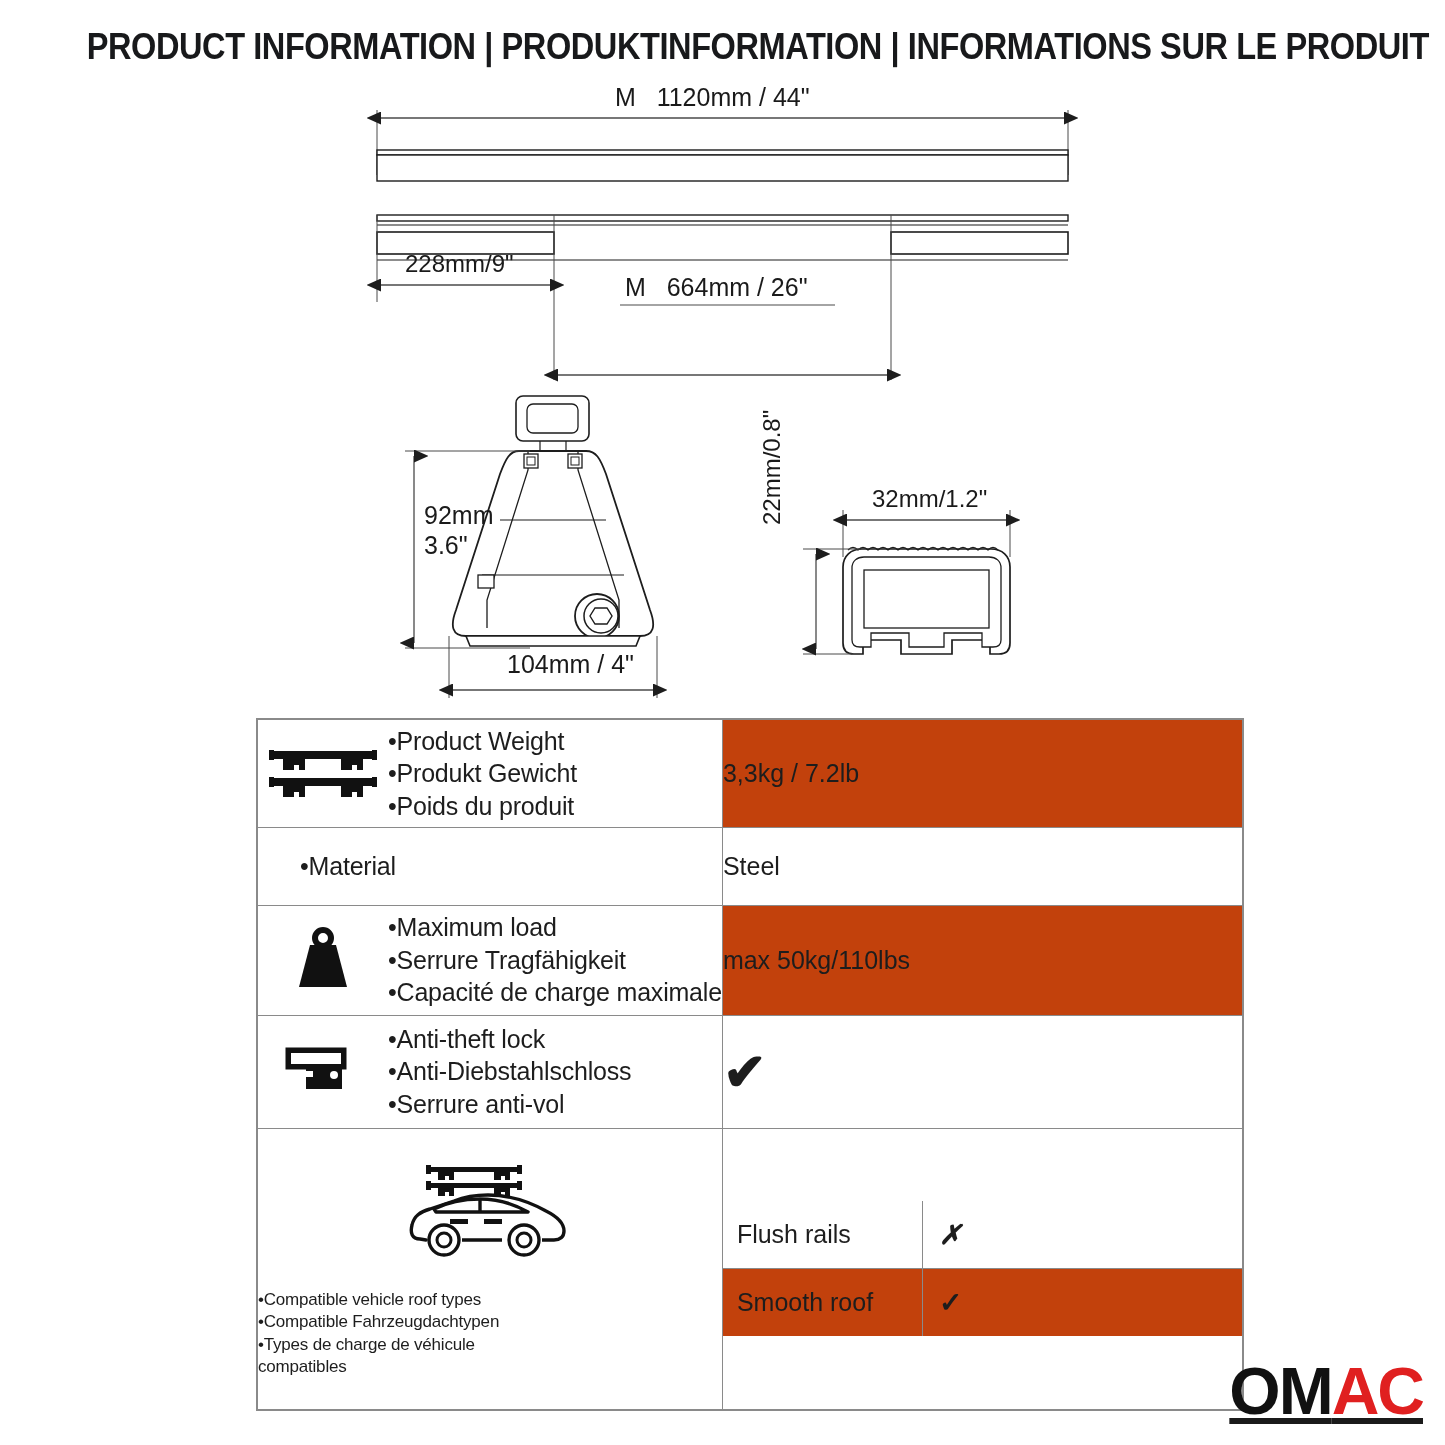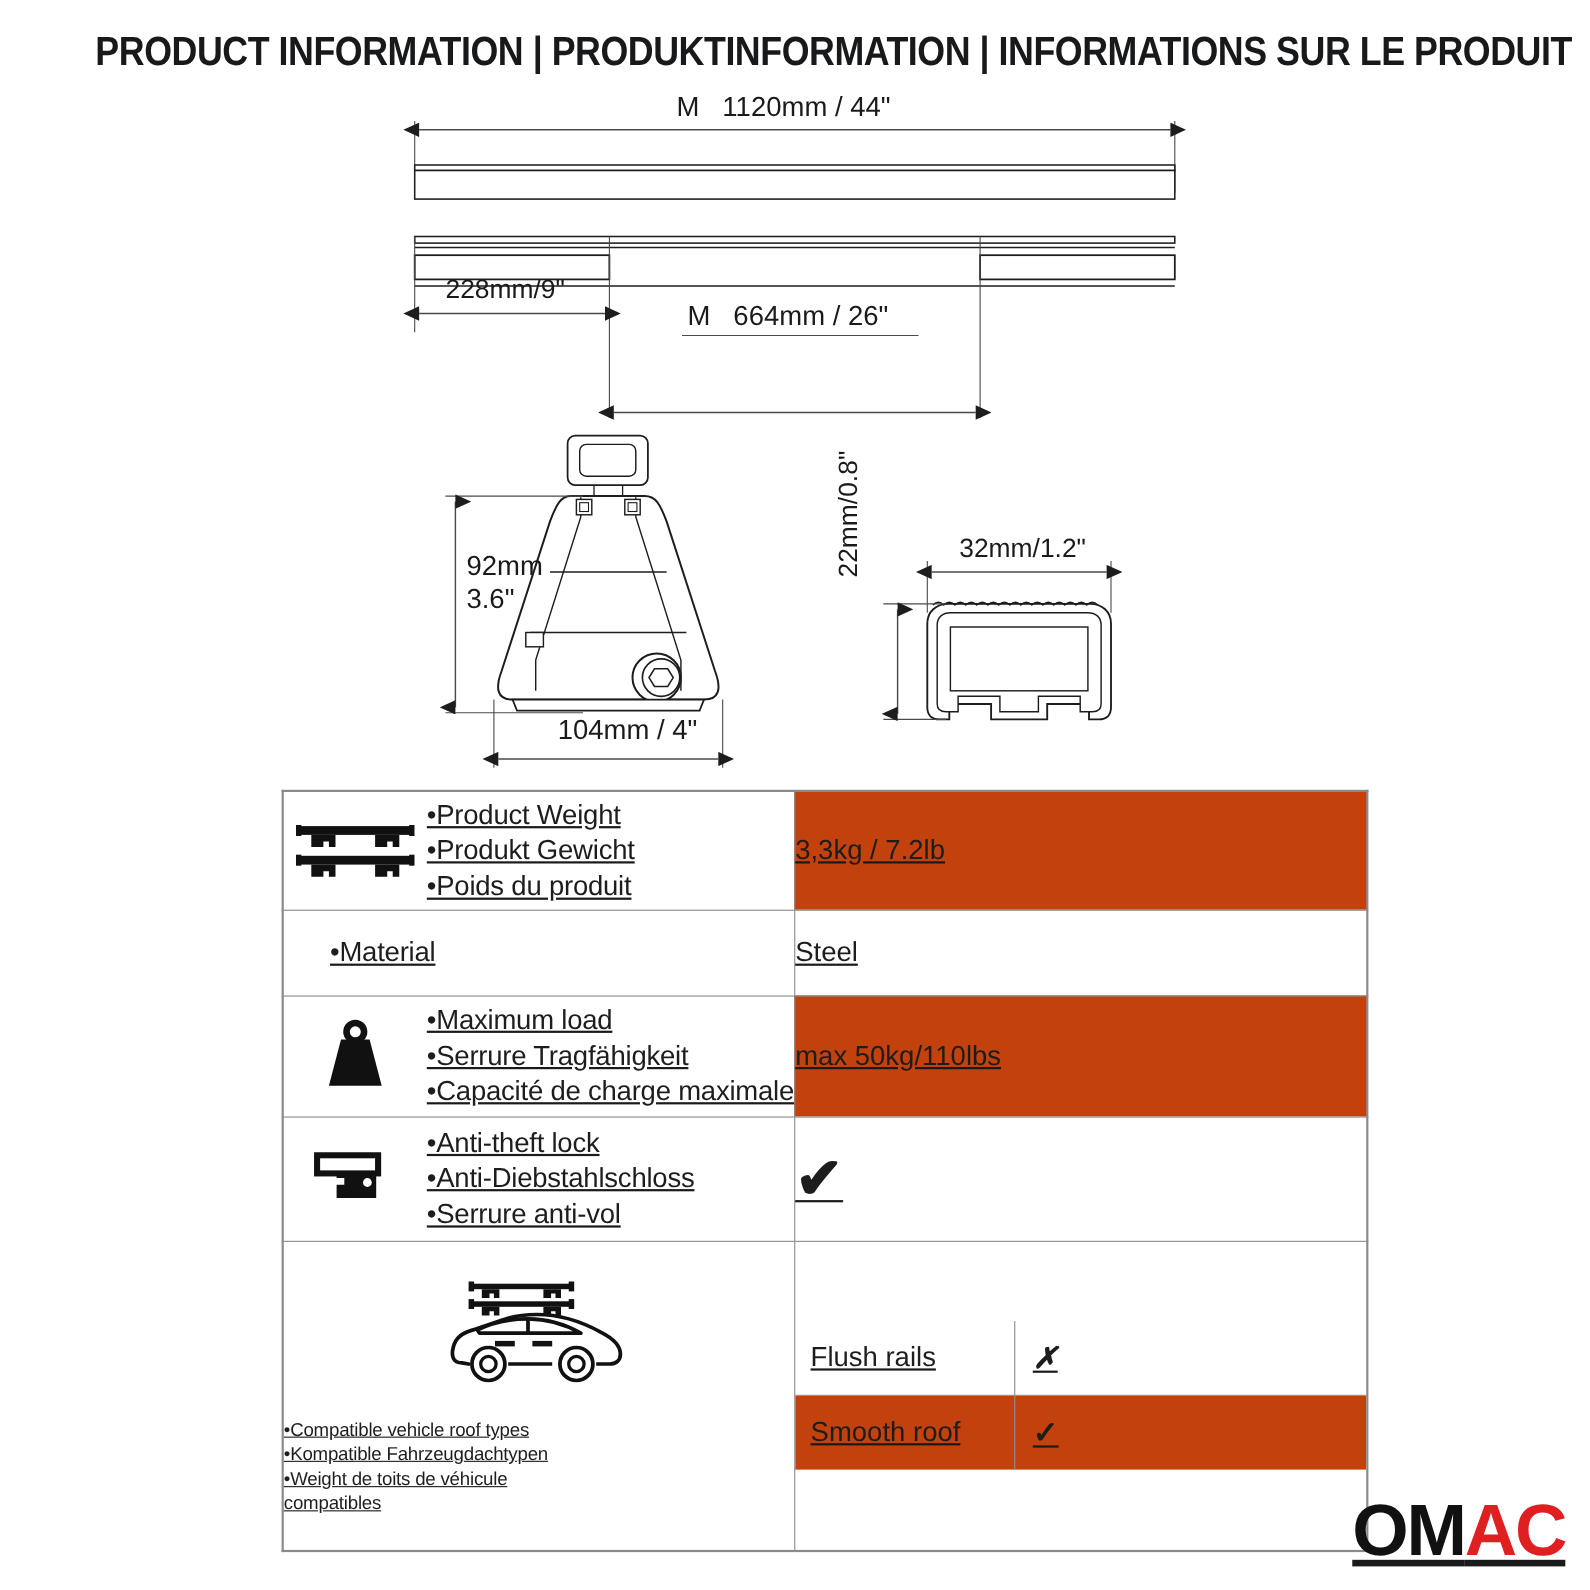--- a/index.html
+++ b/index.html
@@ -31,21 +31,20 @@
   .drawing svg{display:block;}
 
   
   .spec-table{
     position:absolute;
     left:256px;top:718px;
     width:988px;
     border:2px solid #8a8a8a;
     border-collapse:collapse;
     background:#fff;
-    text-decoration:underline;
   }
   .spec-table td{
     border:1px solid #8a8a8a;
     padding:0;
     vertical-align:middle;
     font-size:25px;
     color:#1d1d1d;
   }
   .shade{background:#c2410c;}
   .label-cell{width:437px;padding:10px 6px 10px 10px;}
@@ -350,22 +349,22 @@
               <rect x="78" y="60" width="18" height="5" fill="#111"></rect>
 
               <circle cx="38" cy="81" r="15" fill="#fff" stroke="#111" stroke-width="3.4"></circle>
               <circle cx="38" cy="81" r="7" fill="#fff" stroke="#111" stroke-width="3"></circle>
               <circle cx="118" cy="81" r="15" fill="#fff" stroke="#111" stroke-width="3.4"></circle>
               <circle cx="118" cy="81" r="7" fill="#fff" stroke="#111" stroke-width="3"></circle>
             </svg>
           </div>
           <div class="compat-text">
             <div>•Compatible vehicle roof types</div>
-            <div>•Kompatible Fahrzeugdachtypen</div>
-            <div>•Weight de toits de véhicule</div>
+            <div>•Compatible Fahrzeugdachtypen</div>
+            <div>•Types de charge de véhicule</div>
             <div>compatibles</div>
           </div>
         </td>
         <td colspan="2" style="padding:0;">
           <table class="sub-table">
             <tbody>
               <tr>
                 <td>Flush rails</td>
                 <td>
                   <span class="mark-x">✗</span>

